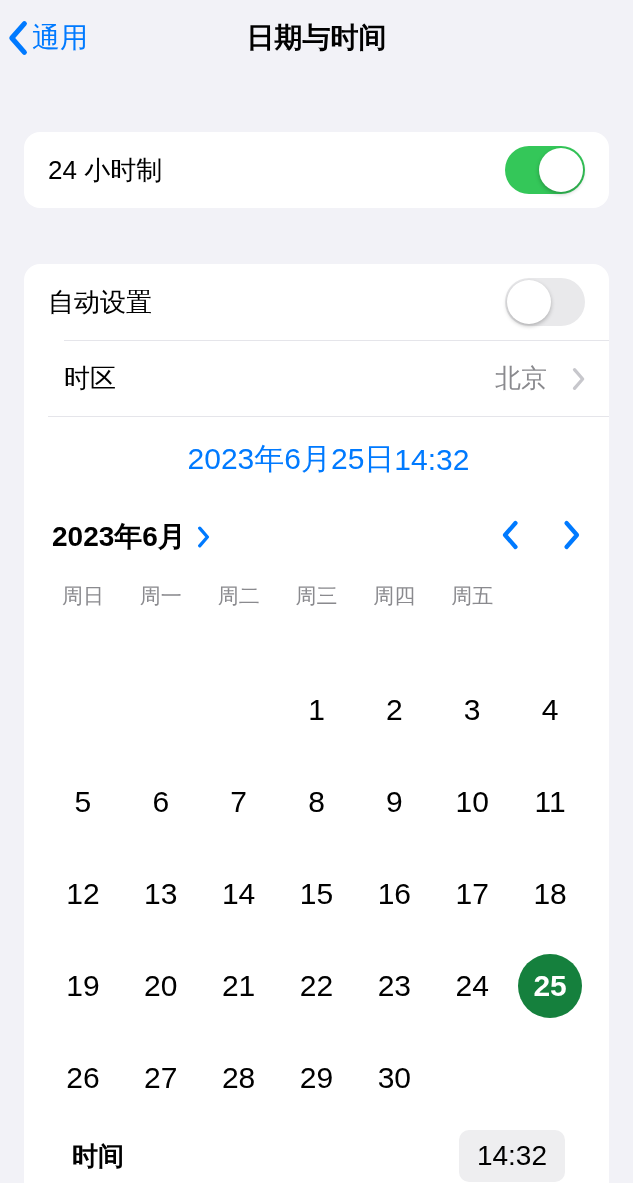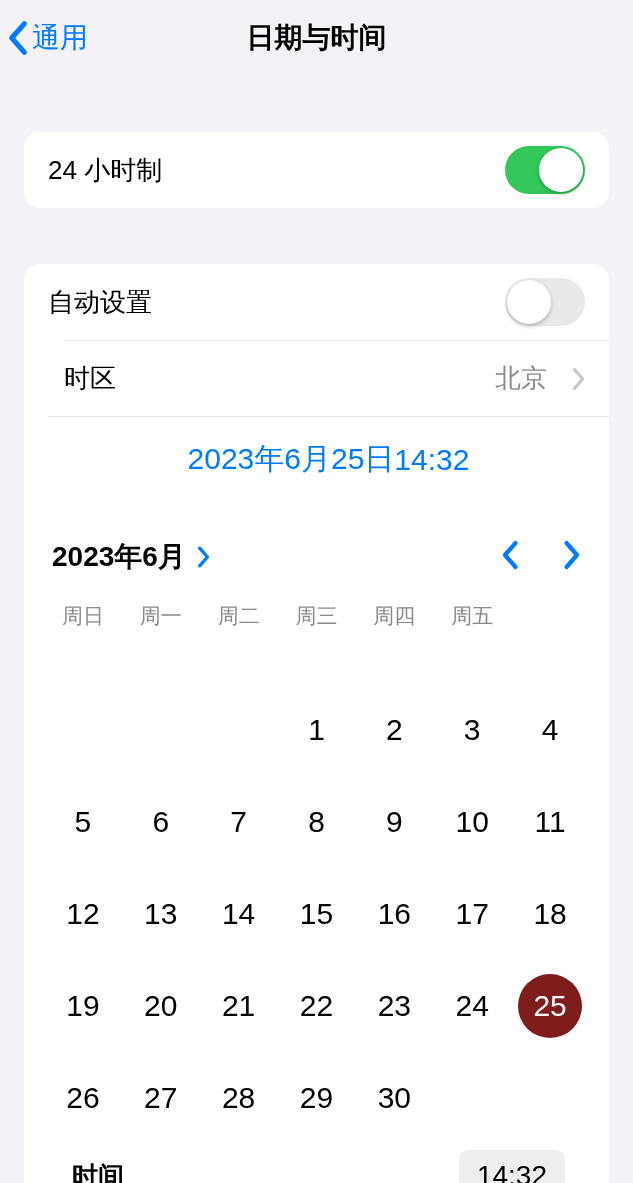--- a/index.html
+++ b/index.html
@@ -88,21 +88,20 @@
       color: #007aff;
     }
     .cal {
       padding: 28px 20px 0 20px;
     }
     .cal-header {
       display: flex;
       align-items: center;
       justify-content: space-between;
       padding: 0 8px 16px 8px;
-      margin-top: 20px;
     }
     .cal-month {
       display: flex;
       align-items: center;
       gap: 10px;
       font-size: 28px;
       font-weight: 600;
     }
     .cal-month .chev { color: #007aff; }
     .cal-nav { display: flex; gap: 40px; }
@@ -121,23 +120,23 @@
     .day {
       font-size: 30px;
       width: 64px; height: 64px;
       margin: 14px auto;
       display: flex;
       align-items: center;
       justify-content: center;
       border-radius: 50%;
     }
     .day.selected {
-      background: #7f1d1d;
+      background: #15803d;
       color: #fff;
-      font-weight: 400;
+      font-weight: 700;
     }
     .time-row {
       display: flex;
       align-items: center;
       justify-content: space-between;
       padding: 6px 24px 18px 28px;
     }
     .time-row-label { font-size: 26px; font-weight: 600; }
     .time-box {
       background: #eeeef0;

